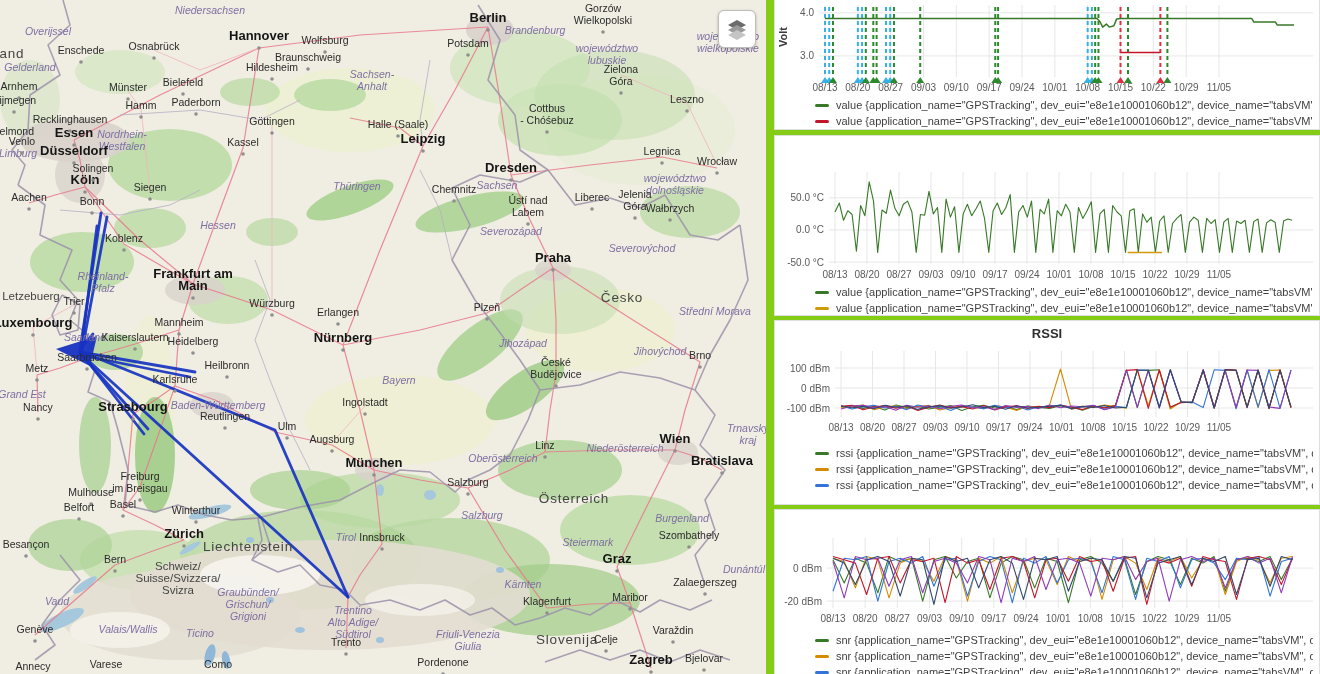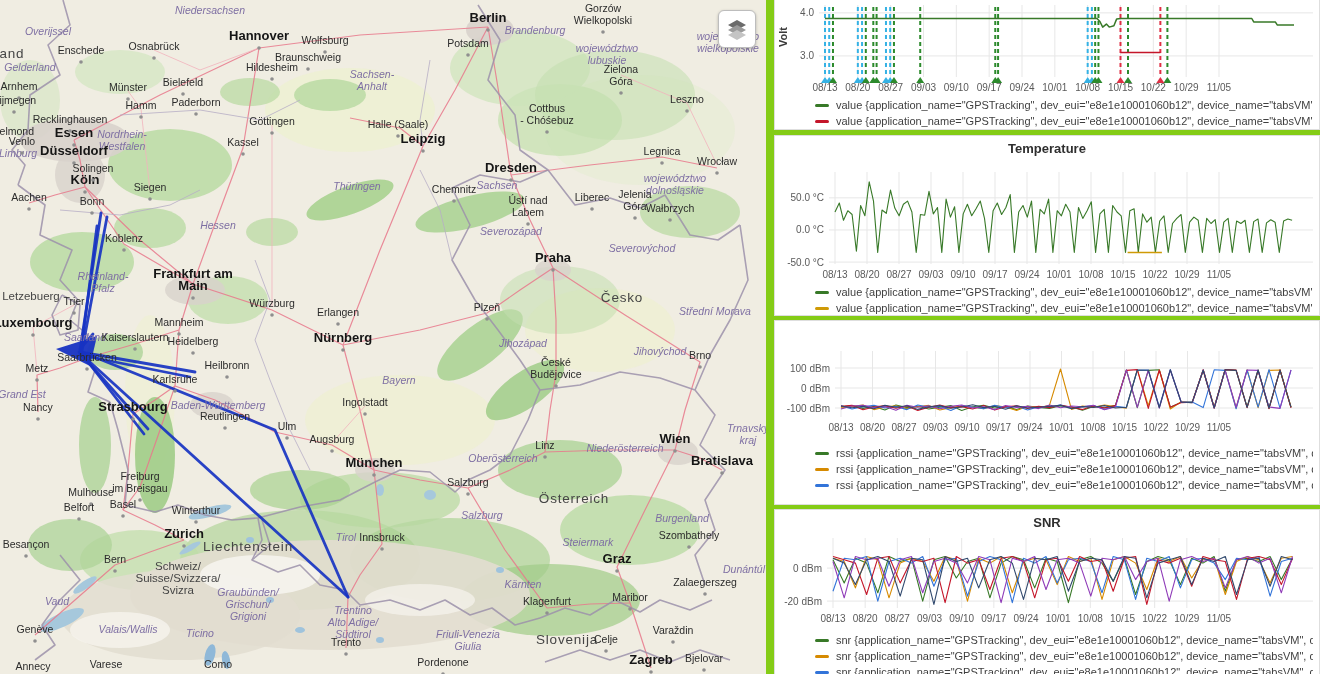--- a/index.html
+++ b/index.html
@@ -516,21 +516,20 @@
           <span class="legend-label">value {application_name="GPSTracking", dev_eui="e8e1e10001060b12", device_name="tabsVM", f_port="136"}</span>
         </div>
         <div class="legend-row">
           <span class="legend-swatch" style="background: rgb(196, 22, 42);"></span>
           <span class="legend-label">value {application_name="GPSTracking", dev_eui="e8e1e10001060b12", device_name="tabsVM", f_port="222"}</span>
         </div>
       </div>
   </div>
 
   <div class="panel" id="p1">
-    <div class="panel-title">Temperature</div>
     <div class="plot" style="top:24px;"><svg width="540" height="124">
           <line x1="56" y1="12" x2="56" y2="104" stroke="#e7e7e7" stroke-width="1"></line>
           <text x="56" y="118" text-anchor="middle" font-size="10px" fill="#5a5a5a">08/13</text>
           <line x1="88" y1="12" x2="88" y2="104" stroke="#e7e7e7" stroke-width="1"></line>
           <text x="88" y="118" text-anchor="middle" font-size="10px" fill="#5a5a5a">08/20</text>
           <line x1="120" y1="12" x2="120" y2="104" stroke="#e7e7e7" stroke-width="1"></line>
           <text x="120" y="118" text-anchor="middle" font-size="10px" fill="#5a5a5a">08/27</text>
           <line x1="152" y1="12" x2="152" y2="104" stroke="#e7e7e7" stroke-width="1"></line>
           <text x="152" y="118" text-anchor="middle" font-size="10px" fill="#5a5a5a">09/03</text>
           <line x1="184" y1="12" x2="184" y2="104" stroke="#e7e7e7" stroke-width="1"></line>
@@ -566,20 +565,21 @@
           <span class="legend-label">value {application_name="GPSTracking", dev_eui="e8e1e10001060b12", device_name="tabsVM", f_port="136"}</span>
         </div>
         <div class="legend-row">
           <span class="legend-swatch" style="background: rgb(207, 154, 6);"></span>
           <span class="legend-label">value {application_name="GPSTracking", dev_eui="e8e1e10001060b12", device_name="tabsVM", f_port="222"}</span>
         </div>
       </div>
   </div>
 
   <div class="panel" id="p2">
+    <div class="panel-title">RSSI</div>
     <div class="plot" style="top:24px;"><svg width="540" height="96">
           <line x1="62" y1="6" x2="62" y2="72" stroke="#e7e7e7" stroke-width="1"></line>
           <text x="62" y="86" text-anchor="middle" font-size="10px" fill="#5a5a5a">08/13</text>
           <line x1="93.5" y1="6" x2="93.5" y2="72" stroke="#e7e7e7" stroke-width="1"></line>
           <text x="93.5" y="86" text-anchor="middle" font-size="10px" fill="#5a5a5a">08/20</text>
           <line x1="125" y1="6" x2="125" y2="72" stroke="#e7e7e7" stroke-width="1"></line>
           <text x="125" y="86" text-anchor="middle" font-size="10px" fill="#5a5a5a">08/27</text>
           <line x1="156.5" y1="6" x2="156.5" y2="72" stroke="#e7e7e7" stroke-width="1"></line>
           <text x="156.5" y="86" text-anchor="middle" font-size="10px" fill="#5a5a5a">09/03</text>
           <line x1="188" y1="6" x2="188" y2="72" stroke="#e7e7e7" stroke-width="1"></line>
@@ -623,21 +623,20 @@
           <span class="legend-label">rssi {application_name="GPSTracking", dev_eui="e8e1e10001060b12", device_name="tabsVM", dr="0", frequency="867300000"}</span>
         </div>
         <div class="legend-row">
           <span class="legend-swatch" style="background: rgb(50, 116, 217);"></span>
           <span class="legend-label">rssi {application_name="GPSTracking", dev_eui="e8e1e10001060b12", device_name="tabsVM", dr="0", frequency="867500000"}</span>
         </div>
       </div>
   </div>
 
   <div class="panel" id="p3">
-    <div class="panel-title">SNR</div>
     <div class="plot" style="top:24px;"><svg width="540" height="100">
           <line x1="54" y1="4" x2="54" y2="74" stroke="#e7e7e7" stroke-width="1"></line>
           <text x="54" y="88" text-anchor="middle" font-size="10px" fill="#5a5a5a">08/13</text>
           <line x1="86.16666666666666" y1="4" x2="86.16666666666666" y2="74" stroke="#e7e7e7" stroke-width="1"></line>
           <text x="86.16666666666666" y="88" text-anchor="middle" font-size="10px" fill="#5a5a5a">08/20</text>
           <line x1="118.33333333333333" y1="4" x2="118.33333333333333" y2="74" stroke="#e7e7e7" stroke-width="1"></line>
           <text x="118.33333333333333" y="88" text-anchor="middle" font-size="10px" fill="#5a5a5a">08/27</text>
           <line x1="150.5" y1="4" x2="150.5" y2="74" stroke="#e7e7e7" stroke-width="1"></line>
           <text x="150.5" y="88" text-anchor="middle" font-size="10px" fill="#5a5a5a">09/03</text>
           <line x1="182.66666666666666" y1="4" x2="182.66666666666666" y2="74" stroke="#e7e7e7" stroke-width="1"></line>

